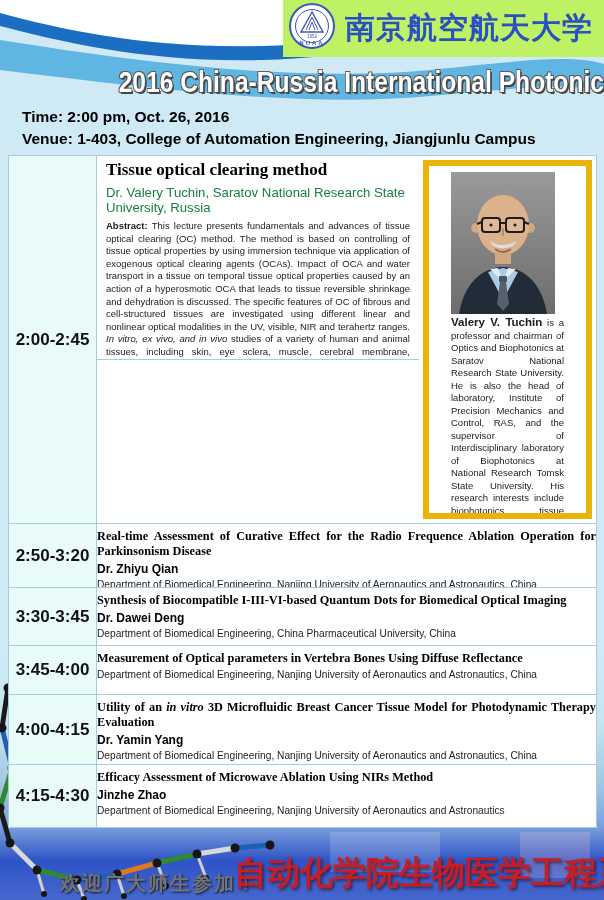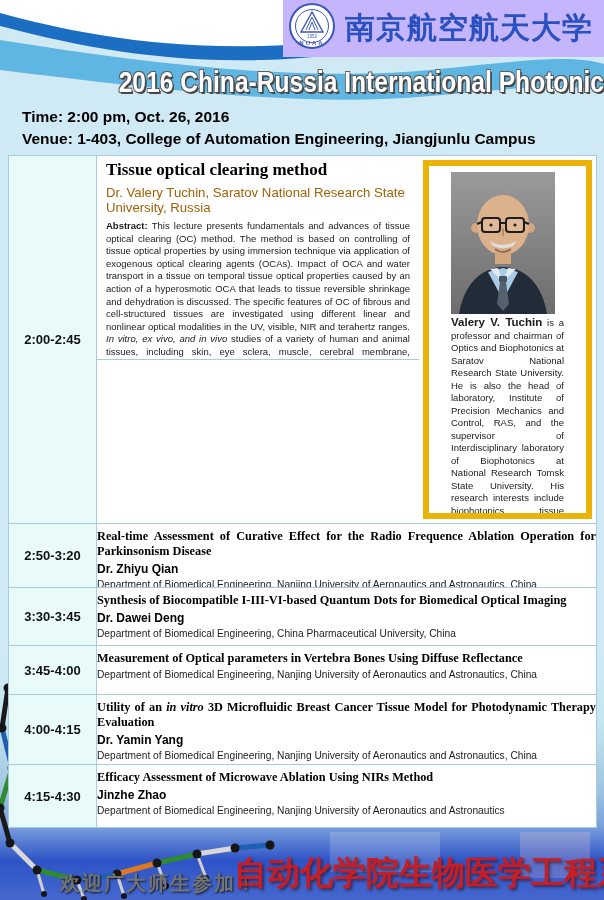--- a/index.html
+++ b/index.html
@@ -1,21 +1,21 @@
 <!DOCTYPE html>
 <html><head>
 <meta charset="utf-8">
 <style>
   html,body{margin:0;padding:0;background:#ffffff;}
   .page{position:relative;width:604px;height:900px;overflow:hidden;background:#cfe9f5;
         font-family:"Liberation Sans",sans-serif;}
 
   
   .waves{position:absolute;left:0;top:0;z-index:1;}
-  .logo-box{position:absolute;left:283px;top:0;width:321px;height:57px;background:#c4b5fd;
+  .logo-box{position:absolute;left:283px;top:0;width:321px;height:57px;background:#bef264;
             display:flex;align-items:center;z-index:3;}
   .emblem{margin-left:5px;margin-top:-3px;flex:0 0 auto;}
   .univ-name{font-family:"Liberation Serif",serif;font-size:30px;font-weight:bold;color:#2b50c0;
              margin-left:9px;letter-spacing:1px;white-space:nowrap;}
 
   .banner-title{position:absolute;left:50px;top:65px;width:554px;text-align:center;z-index:2;
                 color:#ffffff;font-weight:bold;font-size:30px;white-space:nowrap;}
   .condense{display:inline-block;transform:scaleX(0.82);transform-origin:center;
             text-shadow:2px 2px 0 #474747,-1px -1px 0 #5c5c5c,1px -1px 0 #5c5c5c,
                         -1px 1px 0 #5c5c5c,1px 1px 0 #474747;}
@@ -24,29 +24,29 @@
         color:#000;line-height:22px;}
 
   
   .table{position:absolute;left:8px;top:155px;width:589px;z-index:2;background:#ffffff;
          border:1px solid #a6cbe3;box-sizing:border-box;}
   .row{display:flex;border-top:1px solid #a6cbe3;overflow:hidden;box-sizing:border-box;}
   .row:first-child{border-top:none;}
   .r1{height:367px}.r2{height:64px}.r3{height:58px}.r4{height:49px}.r5{height:70px}.r6{height:63px}
   .timecell{flex:0 0 88px;width:88px;background:#e8fbf9;border-right:1px solid #a6cbe3;
             display:flex;align-items:center;justify-content:center;font-weight:bold;
-            font-size:13px;color:#111;box-sizing:border-box;}
+            font-size:17px;color:#111;box-sizing:border-box;}
   .contentcell{flex:1;min-width:0;padding:3px 0;box-sizing:border-box;}
 
   .r1content{flex:1;min-width:0;display:flex;flex-direction:row;}
   .abscell{height:204px;box-sizing:border-box;border-bottom:1px solid #a6cbe3;
            padding:2px 9px;overflow:hidden;}
   .talk1-title{font-family:"Liberation Serif",serif;font-weight:bold;font-size:17px;
                color:#000;margin:2px 0 5px;}
-  .talk1-speaker{font-size:13.2px;color:#a16207;margin:0 0 5px;}
+  .talk1-speaker{font-size:13.2px;color:#15803d;margin:0 0 5px;}
   .abstract{font-size:9.5px;line-height:12.6px;text-align:justify;color:#1a1a1a;}
   .abs-label{font-weight:bold;}
   .ital{font-style:italic;}
   .biowrap{flex:1;padding:4px;box-sizing:border-box;}
   .biobox{border:6px solid #eab308;height:100%;box-sizing:border-box;padding:4px 22px;
           overflow:hidden;}
   .portrait{float:left;margin:2px 9px 2px 0;}
   .biotext{font-size:9.5px;line-height:12.5px;text-align:justify;color:#1a1a1a;}
   .bioname{font-weight:bold;font-size:11.5px;}
 

